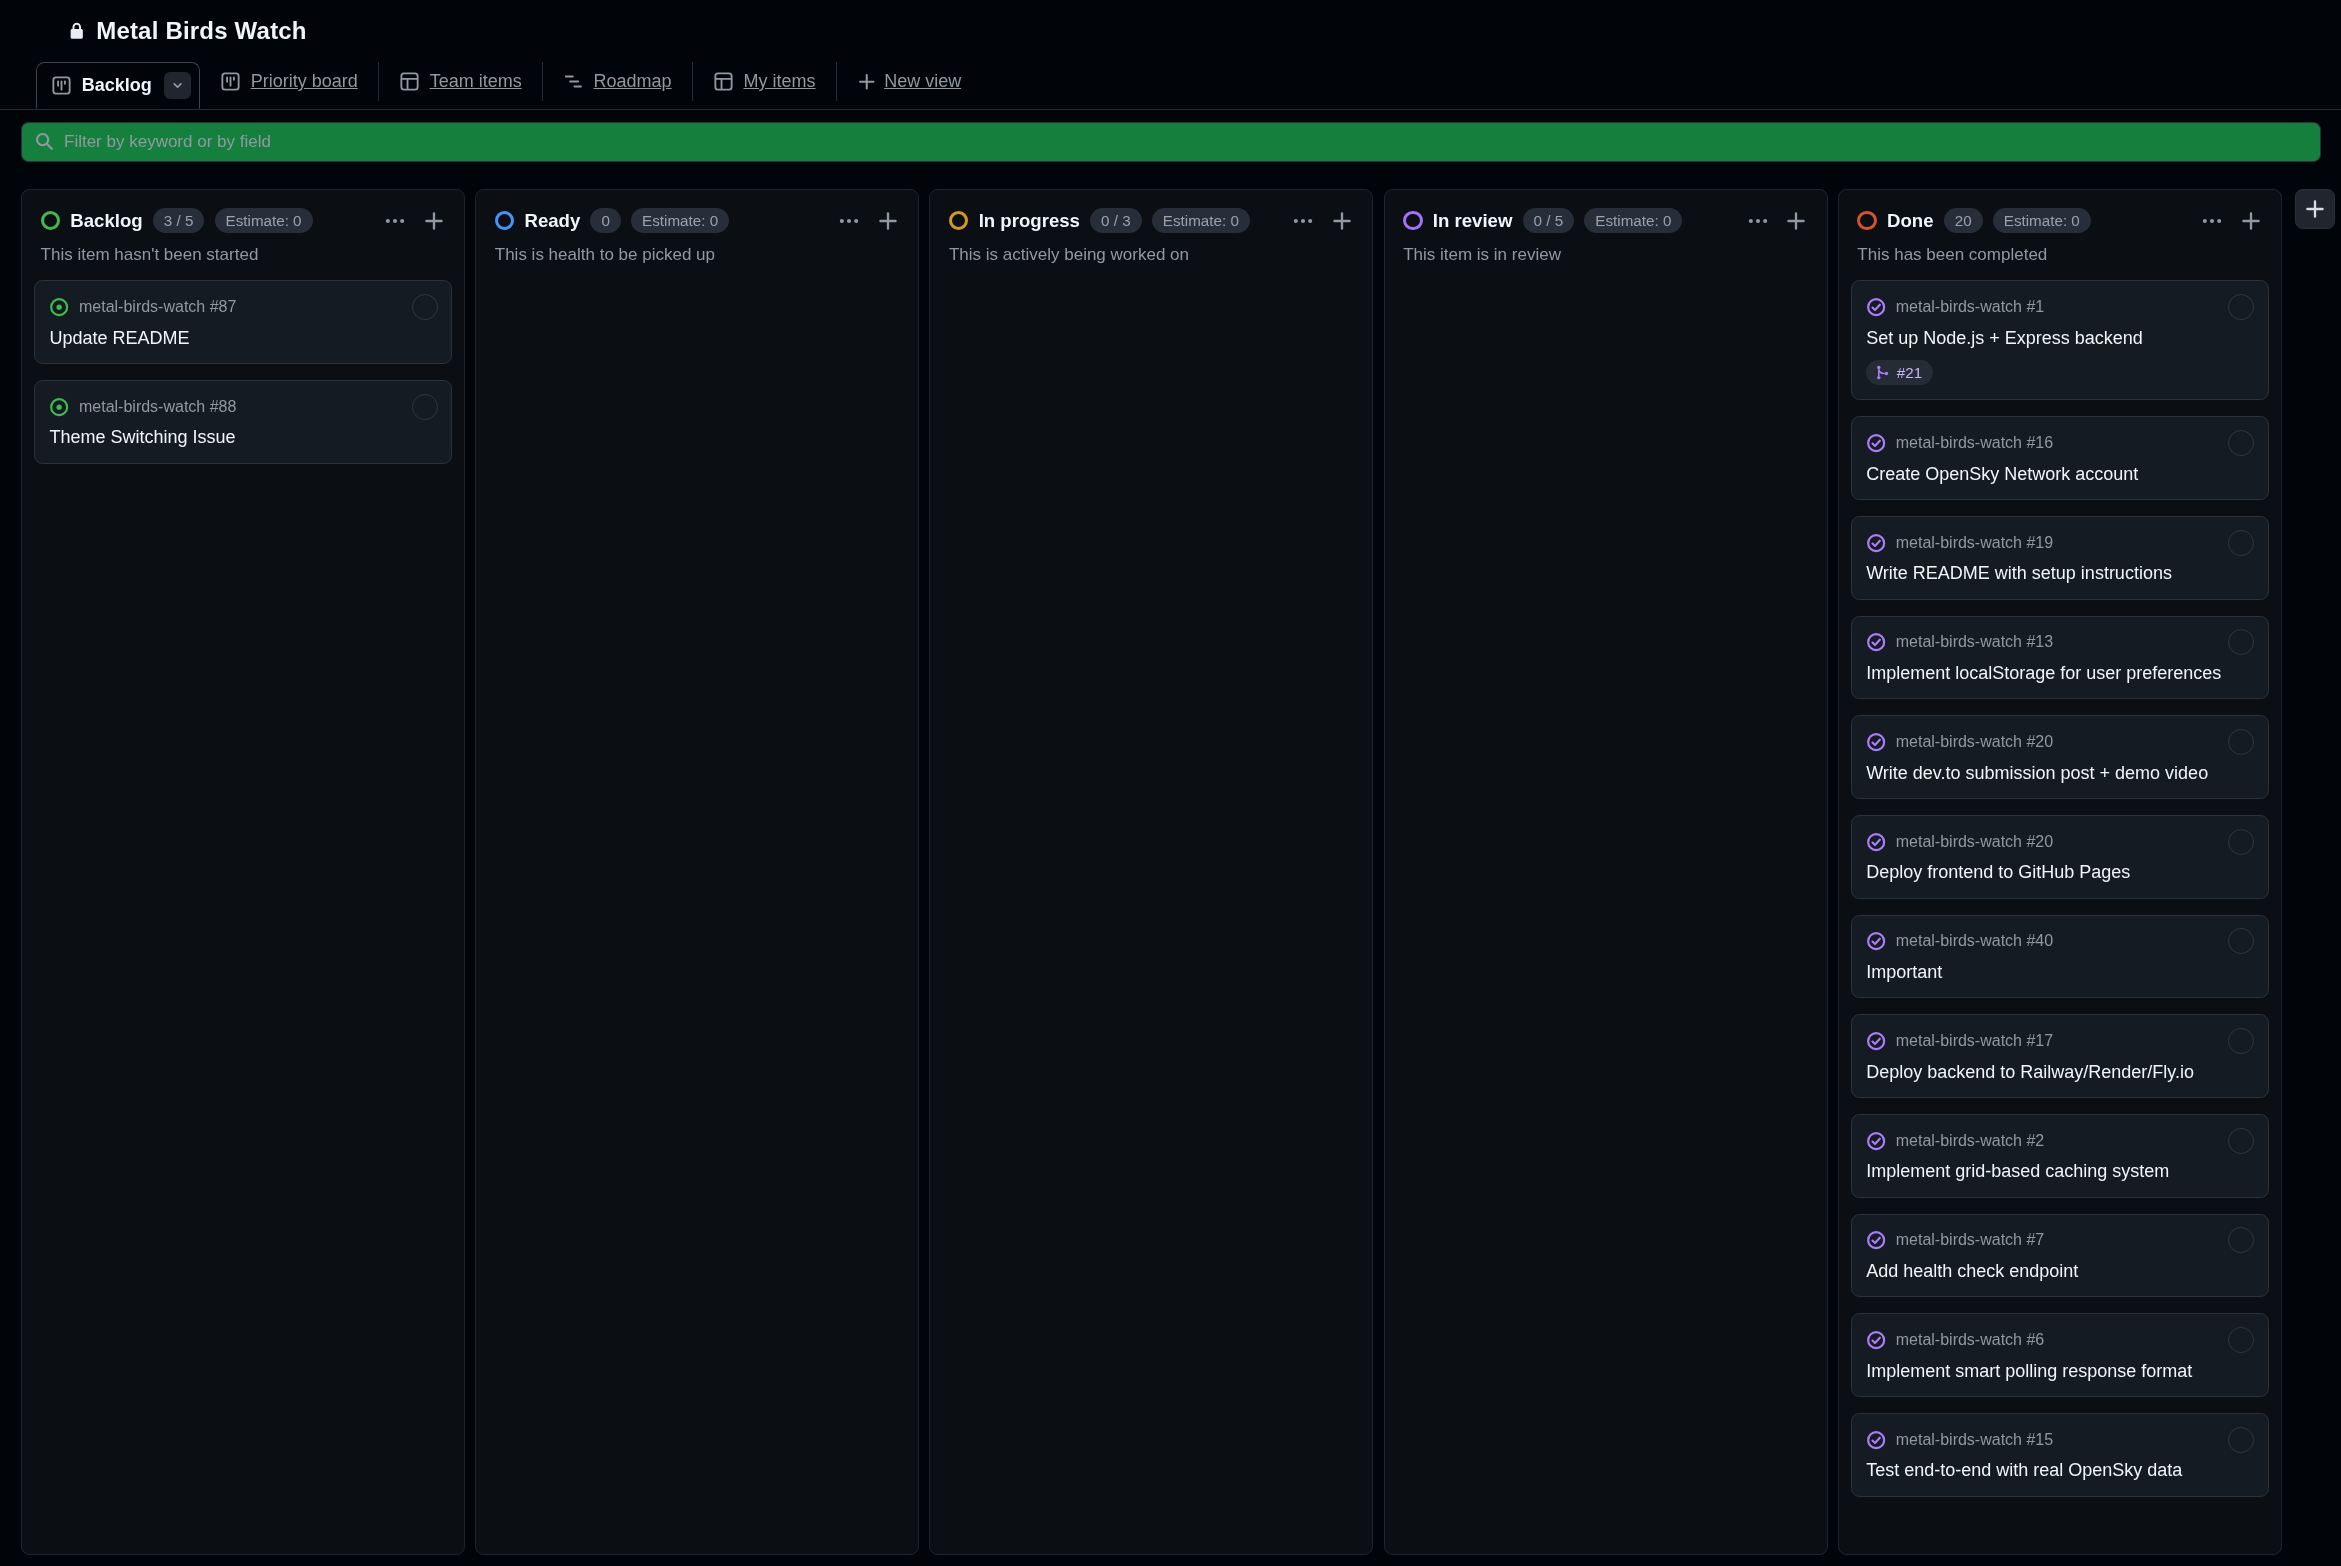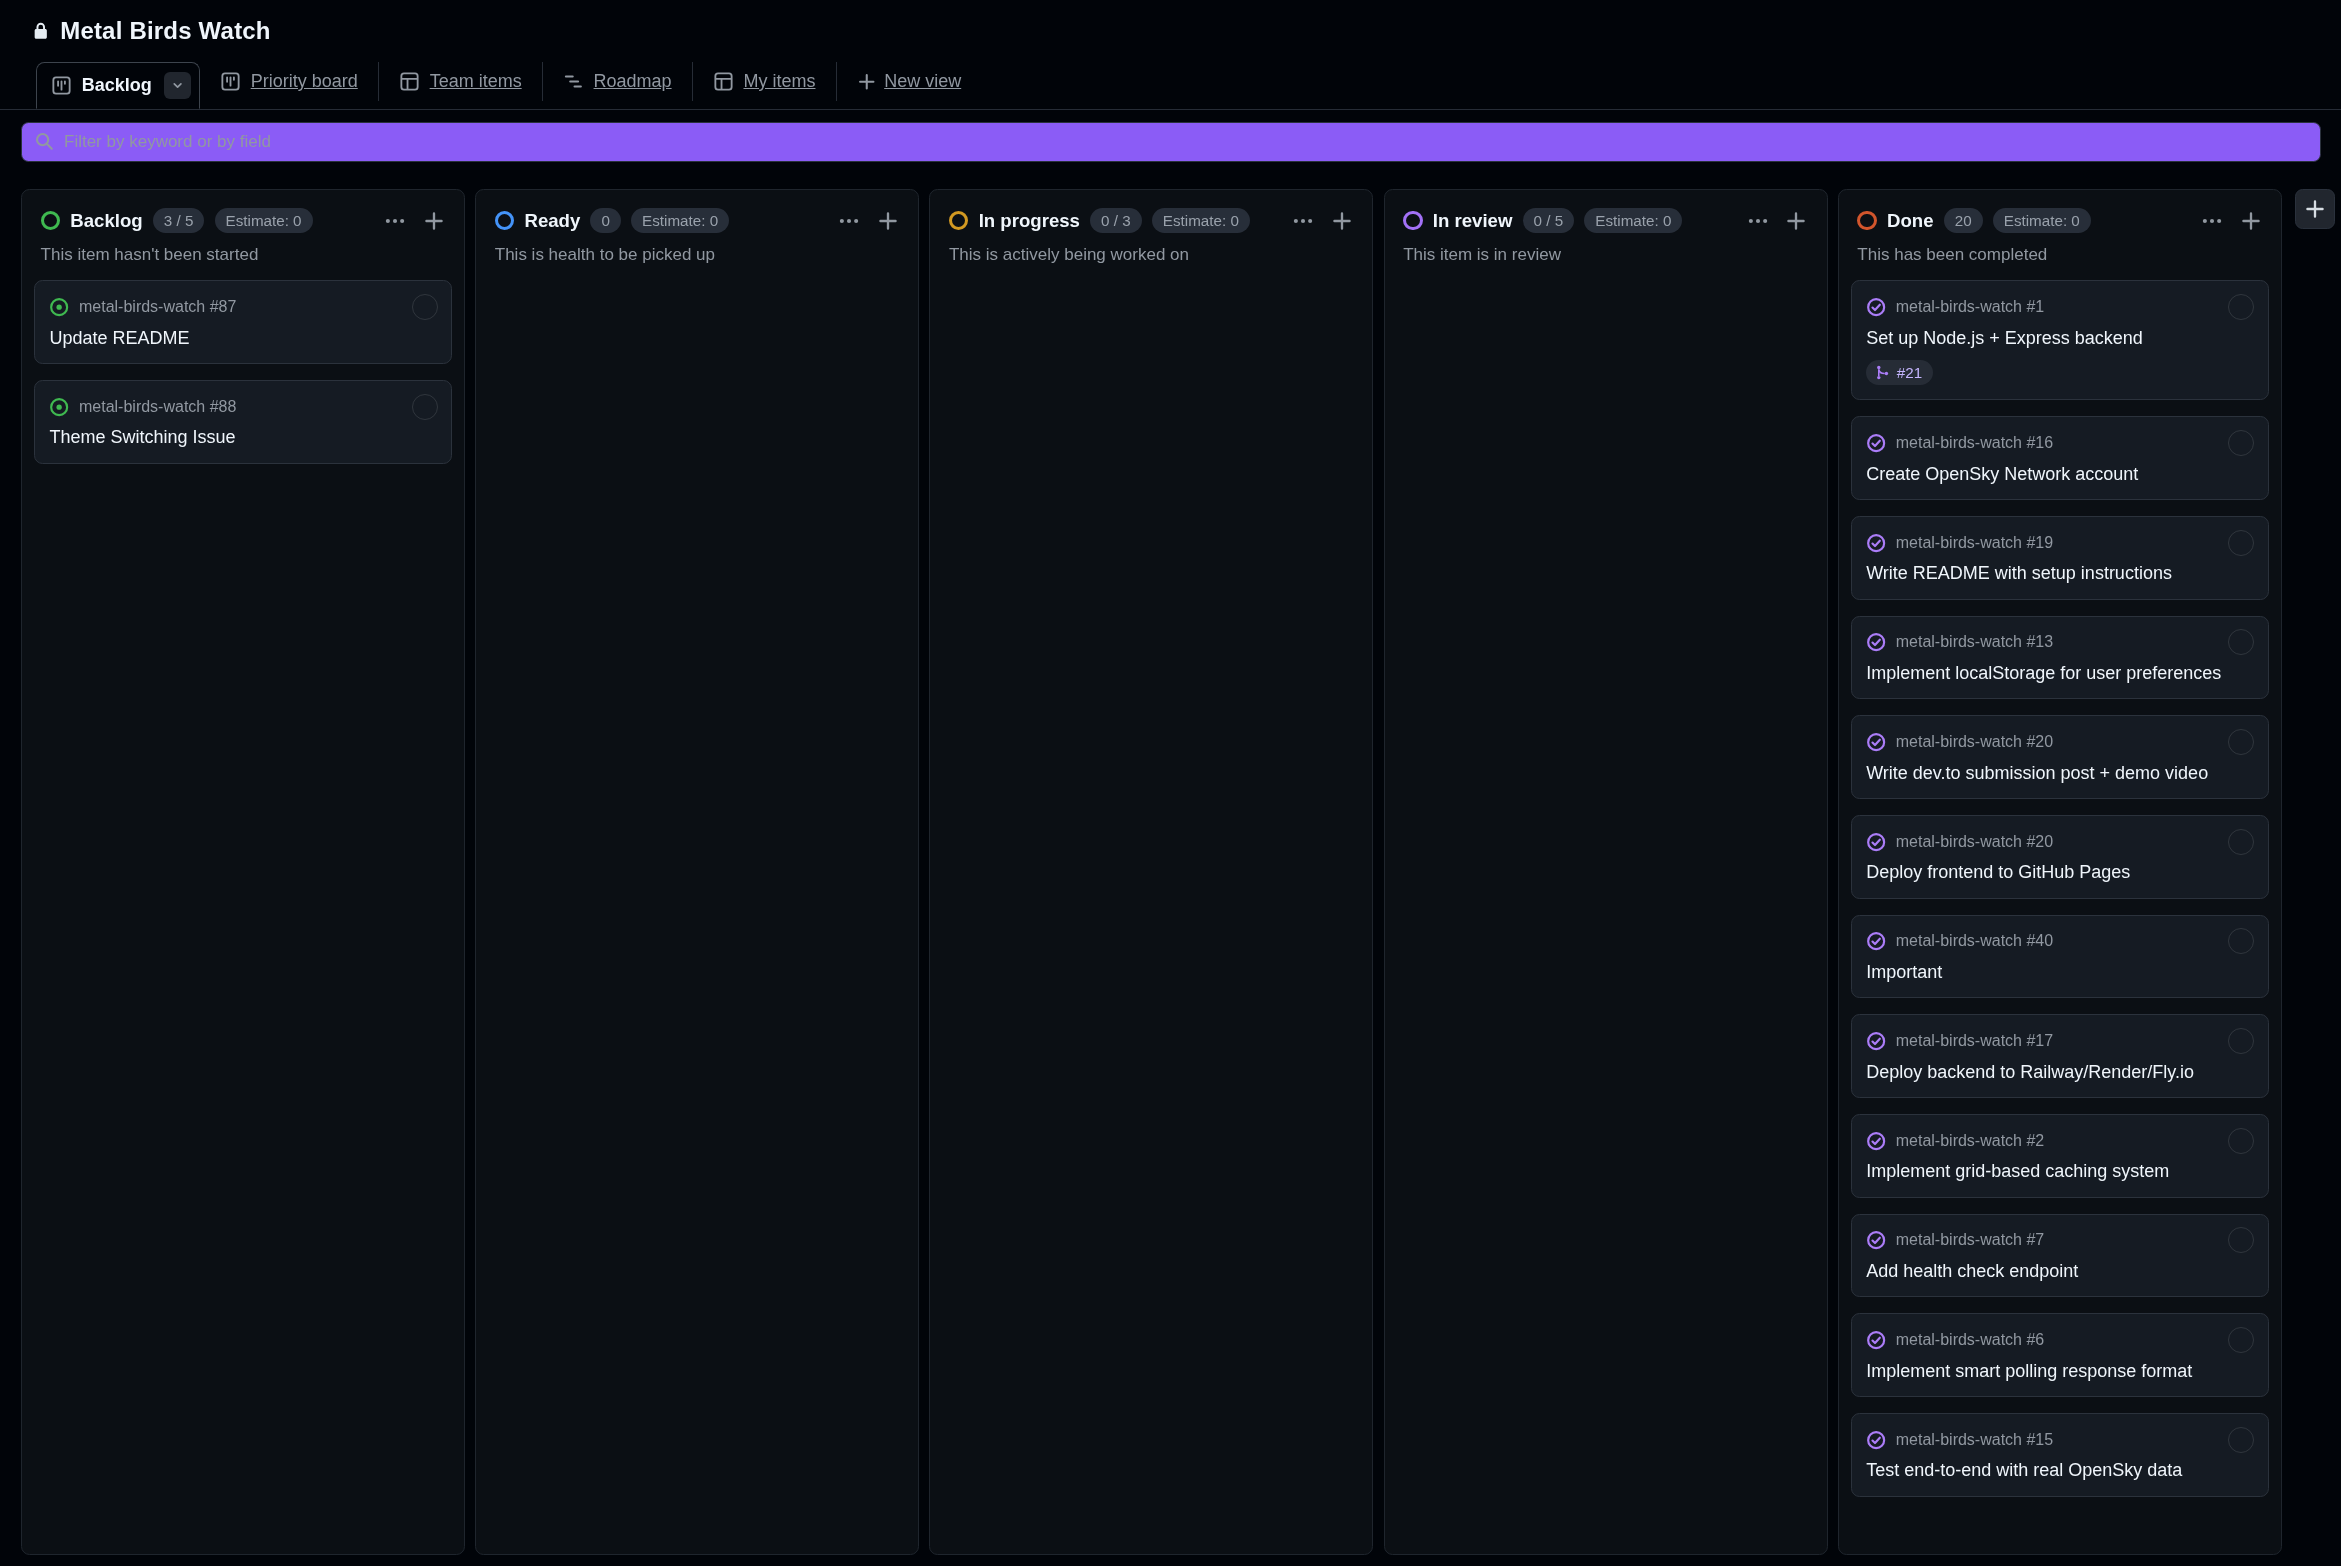--- a/index.html
+++ b/index.html
@@ -6,21 +6,21 @@
   html, body { margin: 0; padding: 0; }
   body {
     width: 2342px; height: 1567px; overflow: hidden;
     background: #010409;
     color: #f0f6fc;
     font-family: "Liberation Sans", "DejaVu Sans", sans-serif;
   }
   .page { display: flex; flex-direction: column; height: 100%; }
 
   
-  .app-header { display: flex; align-items: center; gap: 10.2px; padding: 17px 0 8.5px 30.5px; }
+  .app-header { display: flex; align-items: center; gap: 10.2px; padding: 17px 0 8.5px 30.5px; margin-left: 36px; }
   .app-header h1 { margin: 0; font-size: 24px; font-weight: 700; color: #f0f6fc; letter-spacing: 0.2px; }
   .lock-wrap { display: inline-flex; color: #e6edf3; }
 
   
   .tabs { display: flex; align-items: flex-end; height: 56px; padding: 0 21px 0 36px; border-bottom: 0.8px solid #262c36; }
   .tab-active {
     display: flex; align-items: center; gap: 10.2px;
     padding: 9.3px 8.5px 9.3px 13.5px; margin-bottom: -0.8px;
     border: 0.8px solid #3d444d; border-bottom-color: #010409;
     border-radius: 8.5px 8.5px 0 0; background: #010409;
@@ -38,21 +38,21 @@
     text-decoration: underline;
   }
   .tab .ticon { display: inline-flex; color: #9198a1; }
   .tab-newview { border-right: 0; gap: 7.6px; }
 
   
   .filterbar { position: relative; margin: 12px 21px 0 21px; }
   .filterbar .search-ic { position: absolute; left: 12.7px; top: 9.3px; display: inline-flex; }
   .filterbar input {
     width: 100%; height: 40px; padding: 0 13.5px 0 42px;
-    background: #8b5cf6; border: 0.8px solid #2a313c; border-radius: 7.6px;
+    background: #15803d; border: 0.8px solid #2a313c; border-radius: 7.6px;
     color: #f0f6fc; font-size: 17px; font-family: inherit; outline: none;
   }
   .filterbar input::placeholder { color: #9198a1; }
 
   
   .board { flex: 1; min-height: 0; display: flex; align-items: flex-start; margin-top: 27px; padding: 0 0 12px 21px; }
   .columns { display: flex; gap: 10.2px; min-height: 0; height: 100%; }
   .column {
     width: 444px; flex: 0 0 444px; min-height: 0; height: 100%;
     background: #0b0f14; border: 0.8px solid #1f252d; border-radius: 8.5px;

